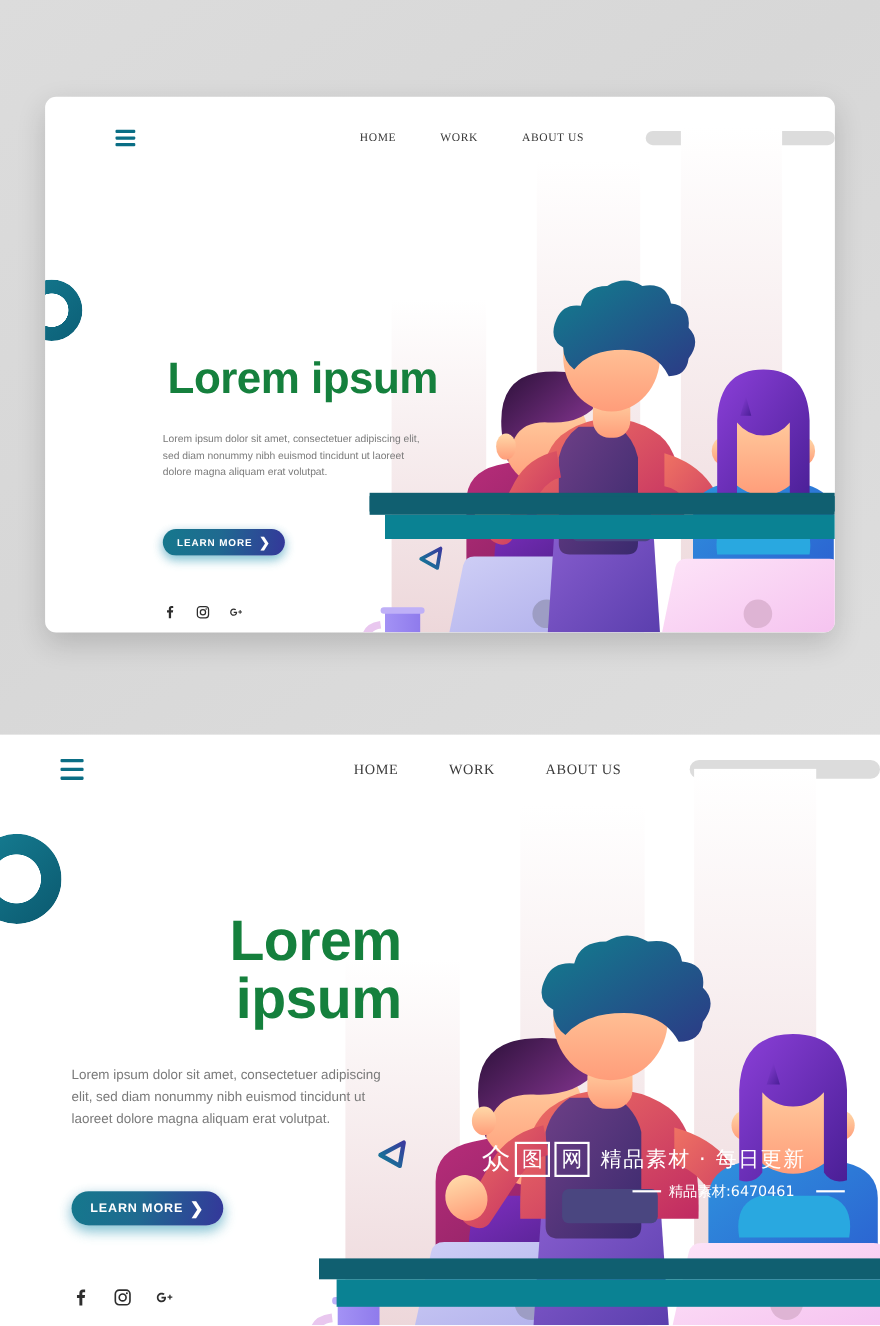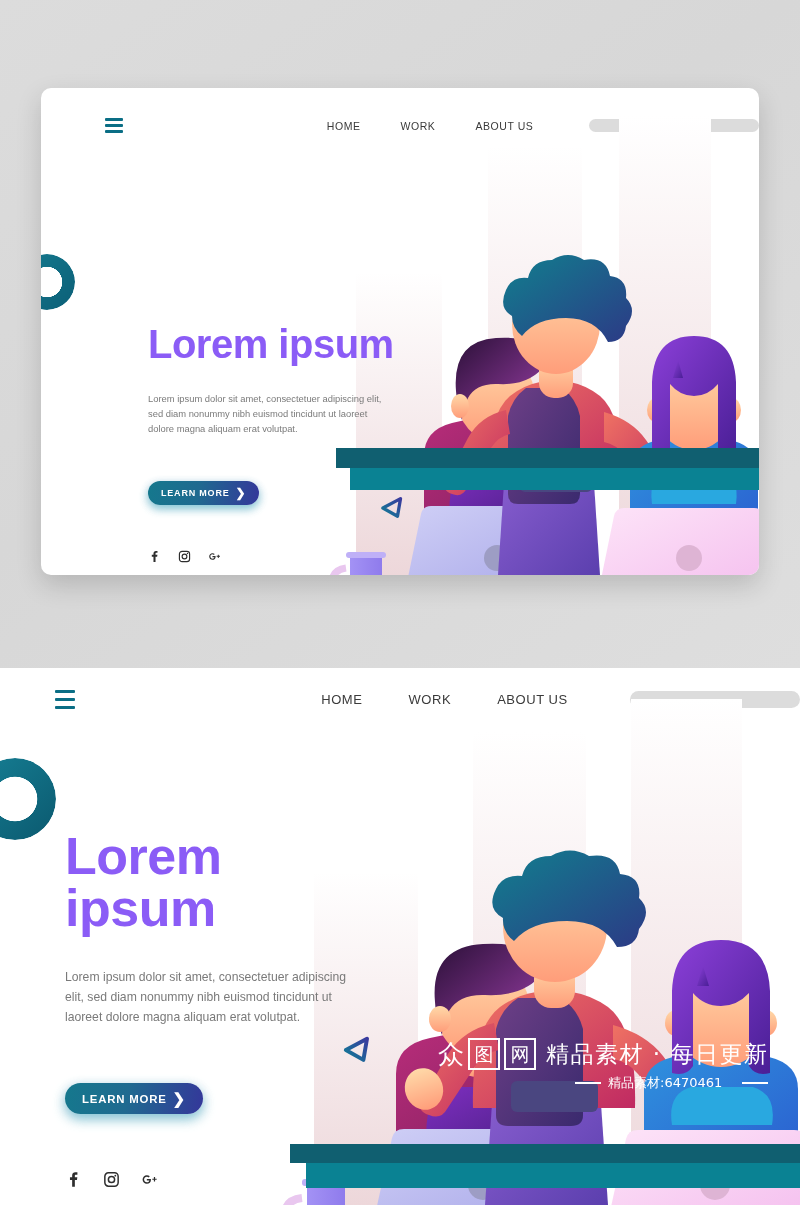--- a/index.html
+++ b/index.html
@@ -68,20 +68,21 @@
     width: 100%;
     background: #0a6e85;
     border-radius: 1px;
   }
   .card .burger span { height: 2.6px; }
   .full .burger span { height: 3.4px; }
 
   .nav-links {
     display: flex;
     align-items: flex-end;
+    font-family: Liberation Serif, serif;
   }
   .card .nav-links { margin-left: 204px; gap: 40px; }
   .full .nav-links { margin-left: 246px; gap: 46px; }
 
   .nav-link {
     color: #3a3a3a;
     letter-spacing: 0.55px;
     white-space: nowrap;
     cursor: pointer;
   }
@@ -120,24 +121,25 @@
             mask: radial-gradient(circle, transparent 38%, #000 39%);
     border: none;
   }
 
   
   .copy { position: absolute; }
   .card .copy { left: 107px; top: 236px; width: 250px; }
   .full .copy { left: 65px; top: 162px; width: 300px; }
 
   .headline {
-    color: #8b5cf6;
+    color: #15803d;
     font-weight: bold;
     letter-spacing: -0.5px;
     line-height: 1;
+    text-align: right;
   }
   .card .headline { font-size: 40px; }
   .full .headline { font-size: 52px; }
 
   .subcopy {
     color: #7a7a7a;
   }
   .card .subcopy { font-size: 9.4px; line-height: 1.62; margin-top: 27px; width: 240px; }
   .full .subcopy { font-size: 12.2px; line-height: 1.62; margin-top: 34px; width: 290px; }
 
@@ -227,21 +229,21 @@
     line-height: 1;
   }
   .wm-glyph {
     color: #ffffff;
     font-size: 26px;
     font-family: "DejaVu Sans", sans-serif;
     line-height: 1;
   }
   .wm-tag {
     color: #ffffff;
-    font-size: 23px;
+    font-size: 19px;
     letter-spacing: 1.5px;
     font-family: "DejaVu Sans", sans-serif;
     white-space: nowrap;
   }
   .wm-id {
     position: absolute;
     left: 608px; top: 44px;
     color: #ffffff;
     font-size: 13px;
     font-family: "DejaVu Sans", sans-serif;

